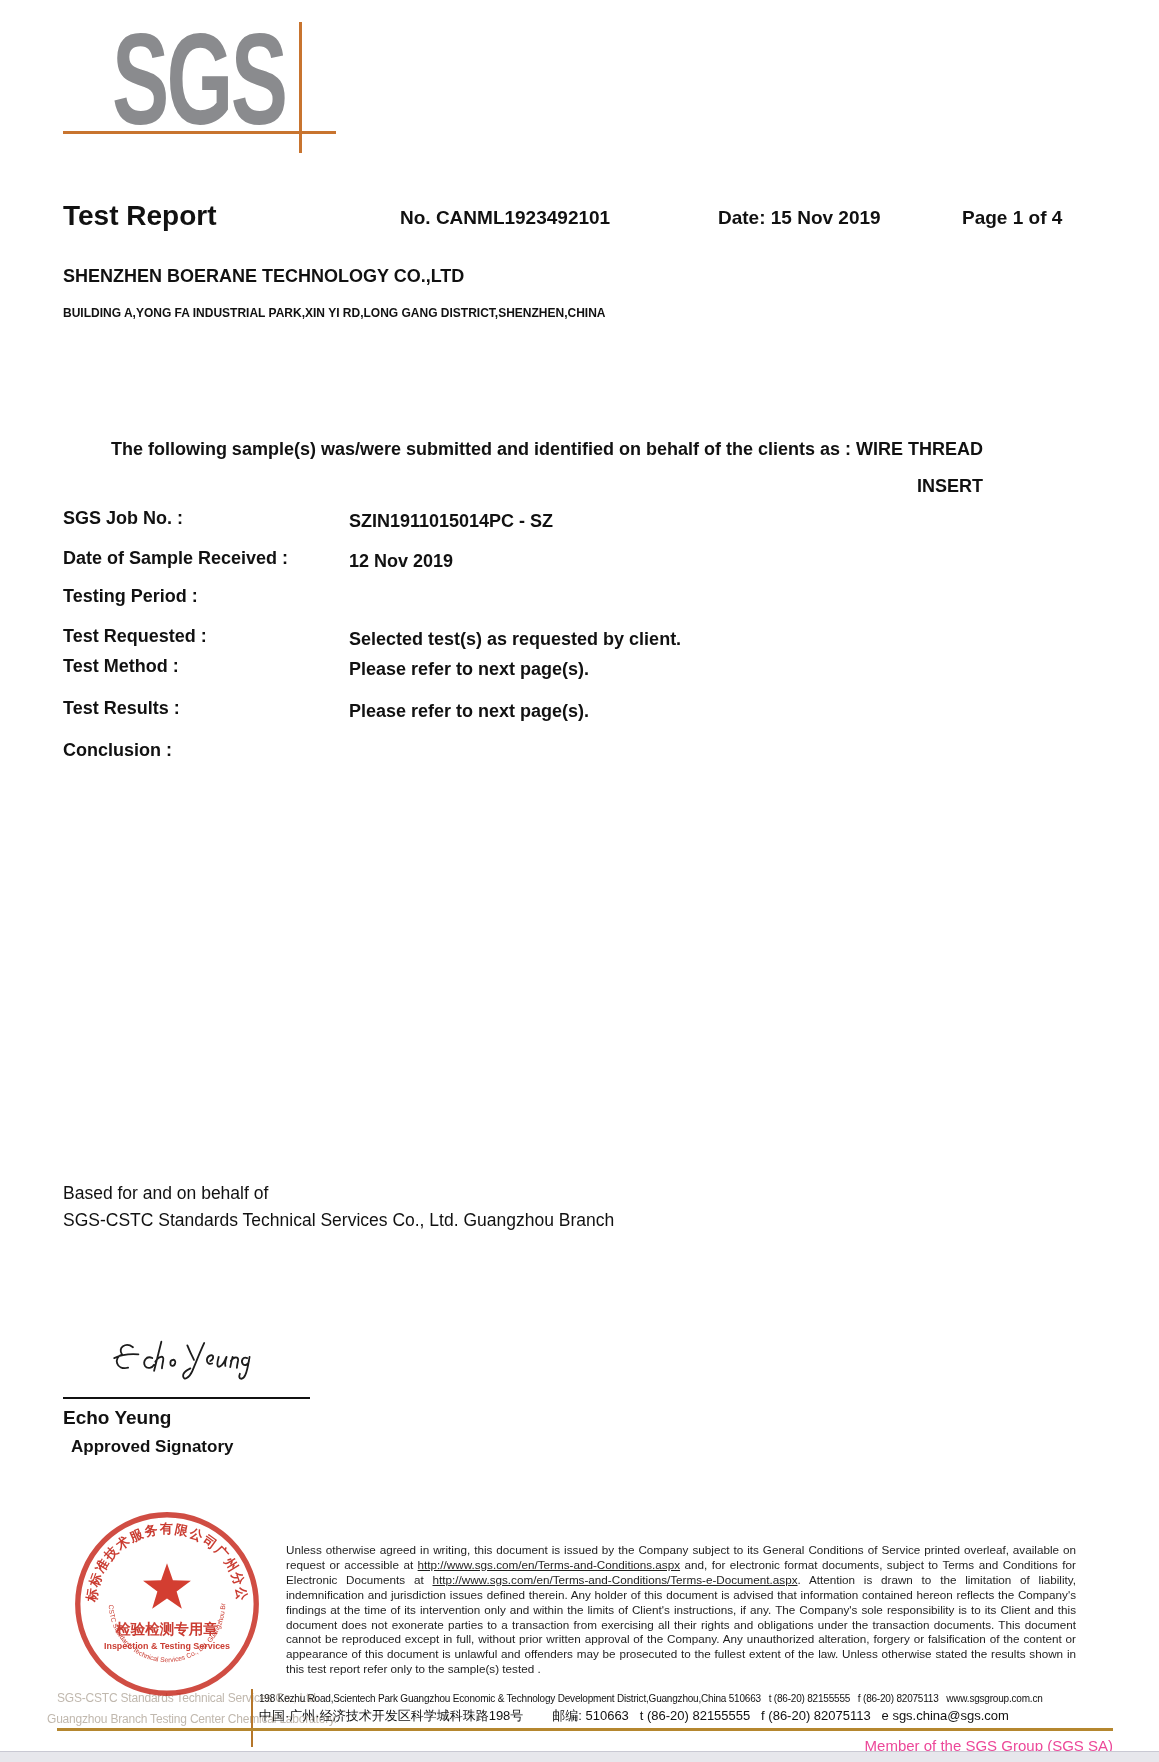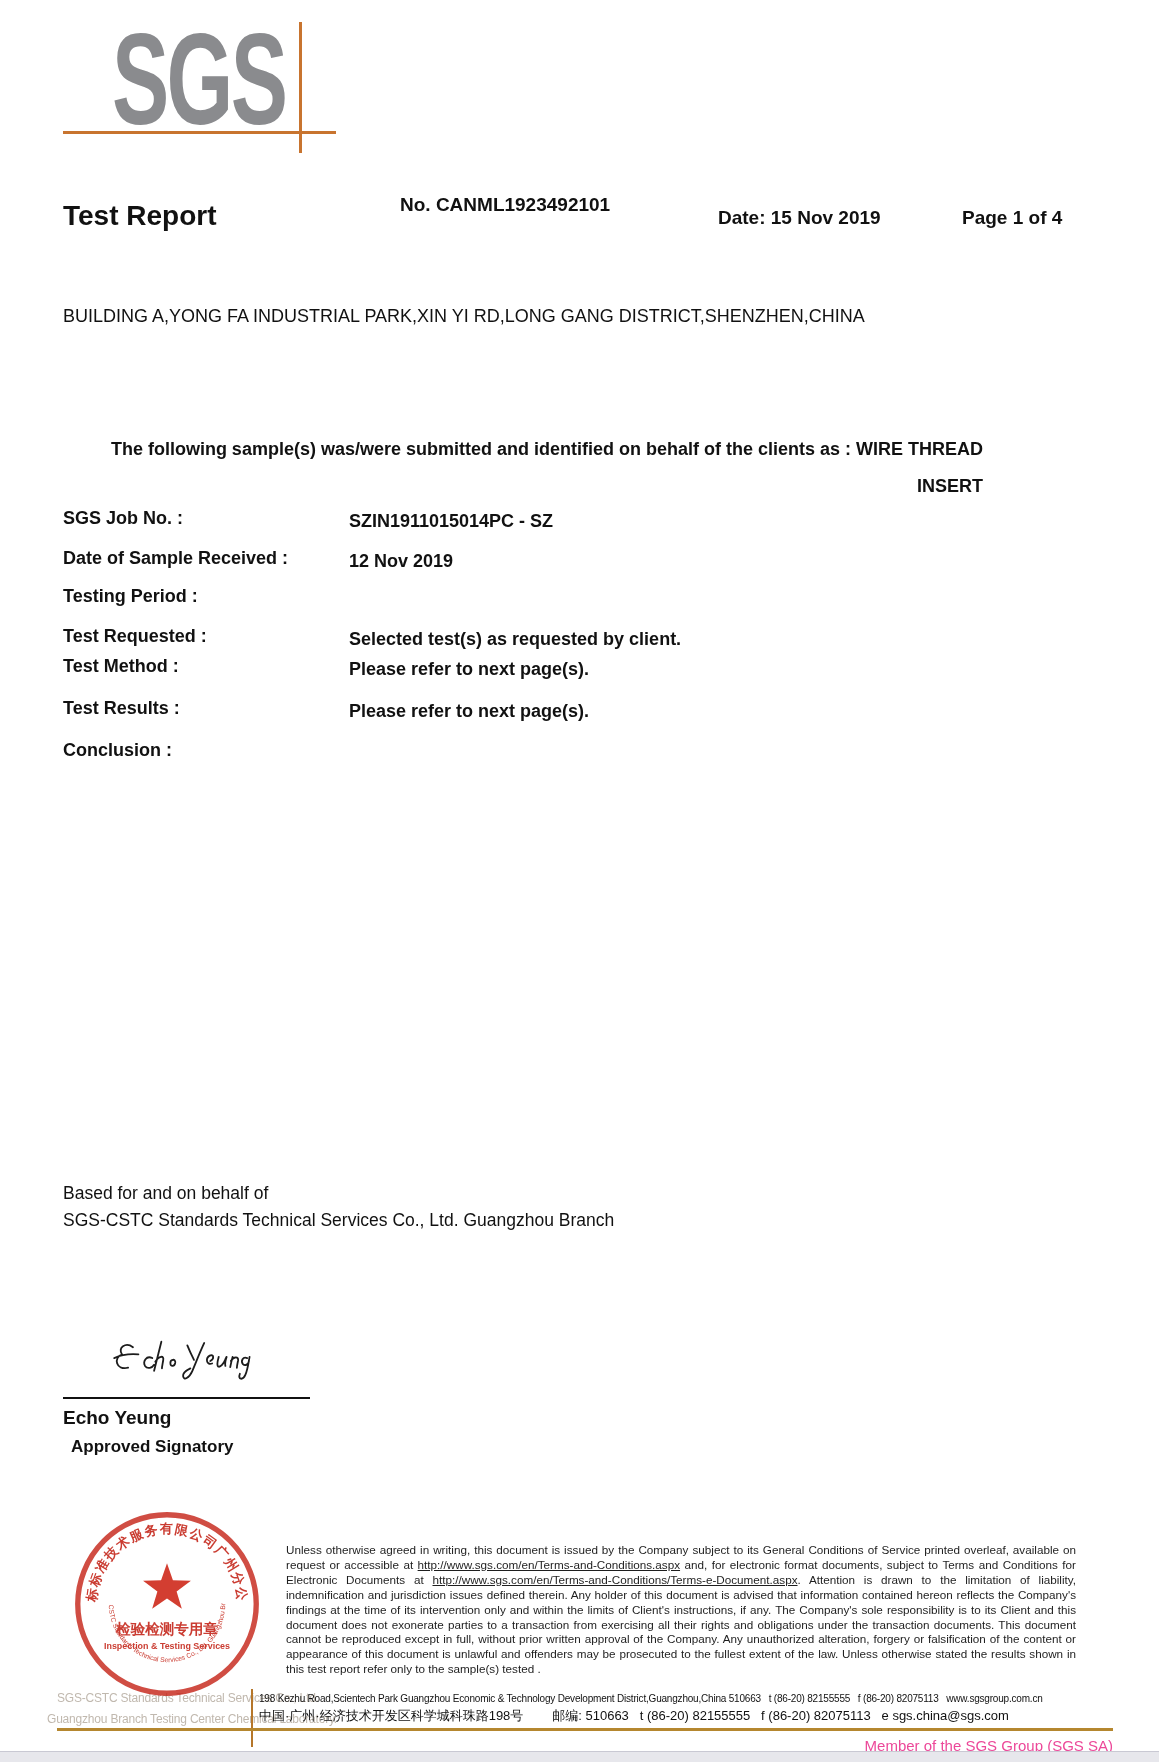--- a/index.html
+++ b/index.html
@@ -12,26 +12,26 @@
   .logo-text {
     position:absolute; left:112px; top:14px; font-size:130px; line-height:130px;
     font-weight:bold; color:#8a8b8e; letter-spacing:-4px;
     transform:scaleX(.66); transform-origin:left top;
   }
   .logo-hline { position:absolute; left:63px; top:131px; width:273px; height:3px; background:#c8742f; }
   .logo-vline { position:absolute; left:299px; top:22px; width:3px; height:131px; background:#c8742f; }
 
   
   .doc-title { position:absolute; left:63px; top:200px; font-size:28px; font-weight:bold; }
-  .hdr-no    { position:absolute; left:400px; top:194px; font-size:19px; font-weight:bold; }
+  .hdr-no    { position:absolute; left:400px; top:207px; font-size:19px; font-weight:bold; }
   .hdr-date  { position:absolute; left:718px; top:207px; font-size:19px; font-weight:bold; }
   .hdr-page  { position:absolute; left:962px; top:207px; font-size:19px; font-weight:bold; }
 
   .client-name { position:absolute; left:63px; top:266px; font-size:18px; font-weight:bold; }
-  .client-addr { position:absolute; left:63px; top:306px; font-size:18px; font-weight:normal;text-align:right; }
+  .client-addr { position:absolute; left:63px; top:306px; font-size:12px; font-weight:bold;text-align:right; }
 
   .sample-stmt { position:absolute; left:63px; top:431px; width:920px; font-size:18px; font-weight:bold; line-height:37px;text-align:right; }
 
   .fields { position:absolute; left:63px; top:508px; width:1020px; }
   .fieldrow { position:absolute; left:0; display:flex; }
   .flabel { flex:0 0 286px; font-size:18px; font-weight:bold; }
   .fvalue { width:730px; font-size:18px; font-weight:bold; line-height:27px; }
 
   .signed-1 { position:absolute; left:63px; top:1183px; font-size:17.5px; }
   .signed-2 { position:absolute; left:63px; top:1210px; font-size:17.5px; }
@@ -68,20 +68,21 @@
 
   <div class="logo-text">SGS</div>
   <div class="logo-hline"></div>
   <div class="logo-vline"></div>
 
   <div class="doc-title">Test Report</div>
   <div class="hdr-no">No. CANML1923492101</div>
   <div class="hdr-date">Date: 15 Nov 2019</div>
   <div class="hdr-page">Page 1 of 4</div>
 
+  <div class="client-name">SHENZHEN BOERANE TECHNOLOGY CO.,LTD</div>
   <div class="client-addr">BUILDING A,YONG FA INDUSTRIAL PARK,XIN YI RD,LONG GANG DISTRICT,SHENZHEN,CHINA</div>
 
   <div class="sample-stmt">The following sample(s) was/were submitted and identified on behalf of the clients as : WIRE THREAD INSERT</div>
 
   <div class="fields">
     <div class="fieldrow" style="top:0px">
       <span class="flabel">SGS Job No. :</span>
       <span class="fvalue">SZIN1911015014PC - SZ</span>
     </div>
     <div class="fieldrow" style="top:40px">

